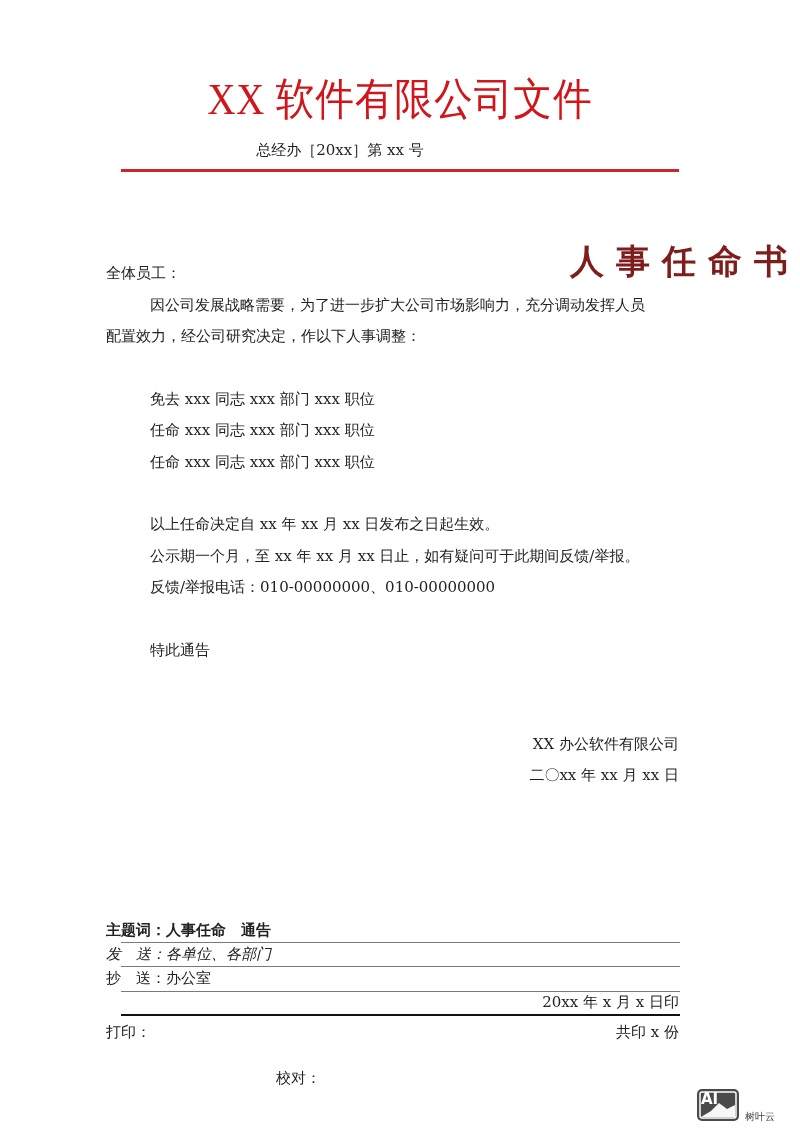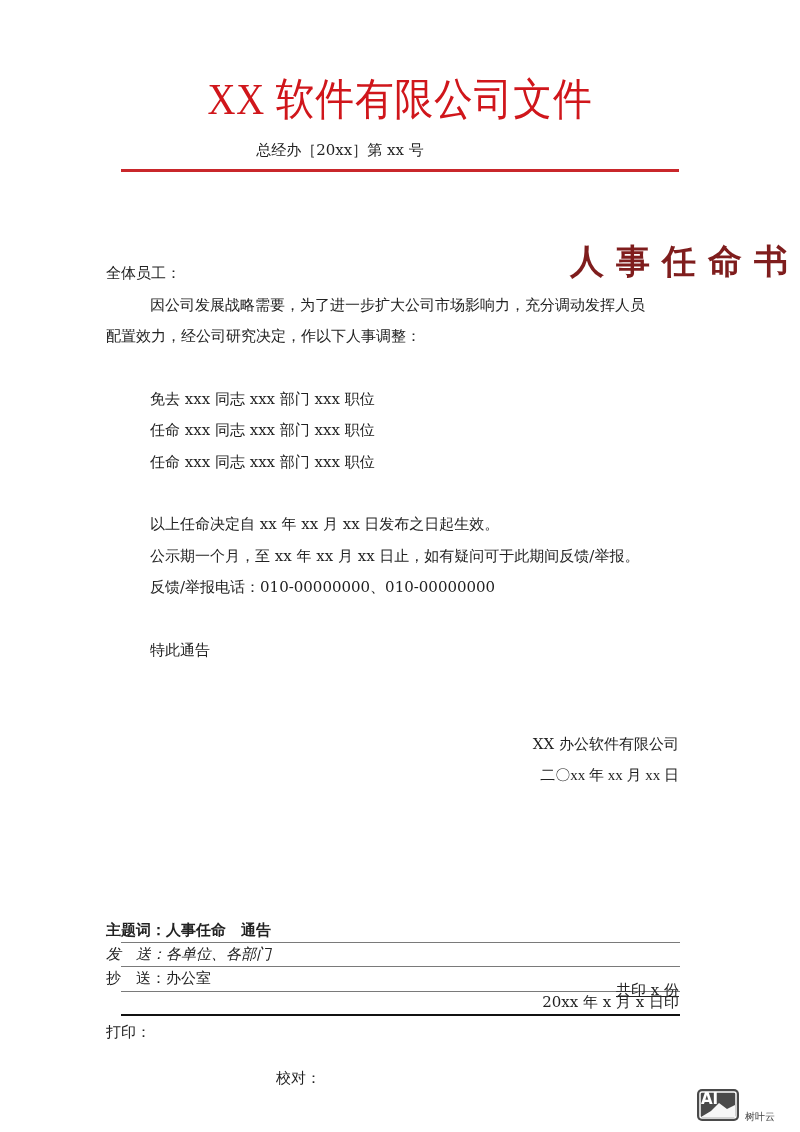--- a/index.html
+++ b/index.html
@@ -73,21 +73,21 @@
 <div class="abs text indent" style="top:420px;">任命 xxx 同志 xxx 部门 xxx 职位</div>
 <div class="abs text indent" style="top:452px;">任命 xxx 同志 xxx 部门 xxx 职位</div>
 
 <div class="abs text indent" style="top:514px;">以上任命决定自 xx 年 xx 月 xx 日发布之日起生效。</div>
 <div class="abs text indent" style="top:546px;">公示期一个月，至 xx 年 xx 月 xx 日止，如有疑问可于此期间反馈/举报。</div>
 <div class="abs text indent" style="top:577px;">反馈/举报电话：010-00000000、010-00000000</div>
 
 <div class="abs text indent" style="top:640px;">特此通告</div>
 
 <div class="abs text right-block" style="top:734px;">XX 办公软件有限公司</div>
-<div class="abs text right-block" style="top:765px;font-family:Liberation Serif, serif;">二〇xx 年 xx 月 xx 日</div>
+<div class="abs text right-block" style="top:765px;">二〇xx 年 xx 月 xx 日</div>
 
 <div class="abs text para-line bold" style="top:920px;">
   <span>主题词：</span><span>人事任命　通告</span>
 </div>
 <div class="abs footer-line" style="top:942px;"></div>
 
 <div class="abs text para-line" style="top:944px;font-style:italic;">
   <span>发　送：</span><span>各单位、各部门</span>
 </div>
 <div class="abs footer-line" style="top:966px;"></div>
@@ -95,21 +95,21 @@
 <div class="abs text para-line" style="top:968px;">
   <span>抄　送：</span><span>办公室</span>
 </div>
 <div class="abs footer-line" style="top:991px;"></div>
 
 <div class="abs text right-block" style="top:992px;">20xx 年 x 月 x 日印</div>
 <div class="abs footer-line thick" style="top:1014px;"></div>
 
 <div class="abs text para-line" style="top:1022px;">打印：</div>
 <div class="abs text" style="top:1022px; left:276px;margin-top:46px;">校对：</div>
-<div class="abs text right-block" style="top:980px;text-decoration:underline;">共印 x 份</div>
+<div class="abs text right-block" style="top:1022px;">共印 x 份</div>
 
 <div class="abs watermark">
   <div class="wm-logo">
     <span class="ai">AI</span>
     <svg width="42" height="32" style="position:absolute;left:0;top:0;">
       <path d="M4 28 L14 22 L22 14 L30 20 L38 16 L38 28 Z" fill="#ffffff" opacity="0.95"></path>
       <rect x="3" y="3" width="36" height="26" fill="none" stroke="#ffffff" stroke-width="1.5" rx="2"></rect>
     </svg>
   </div>
   <span class="wm-text">树叶云</span>

